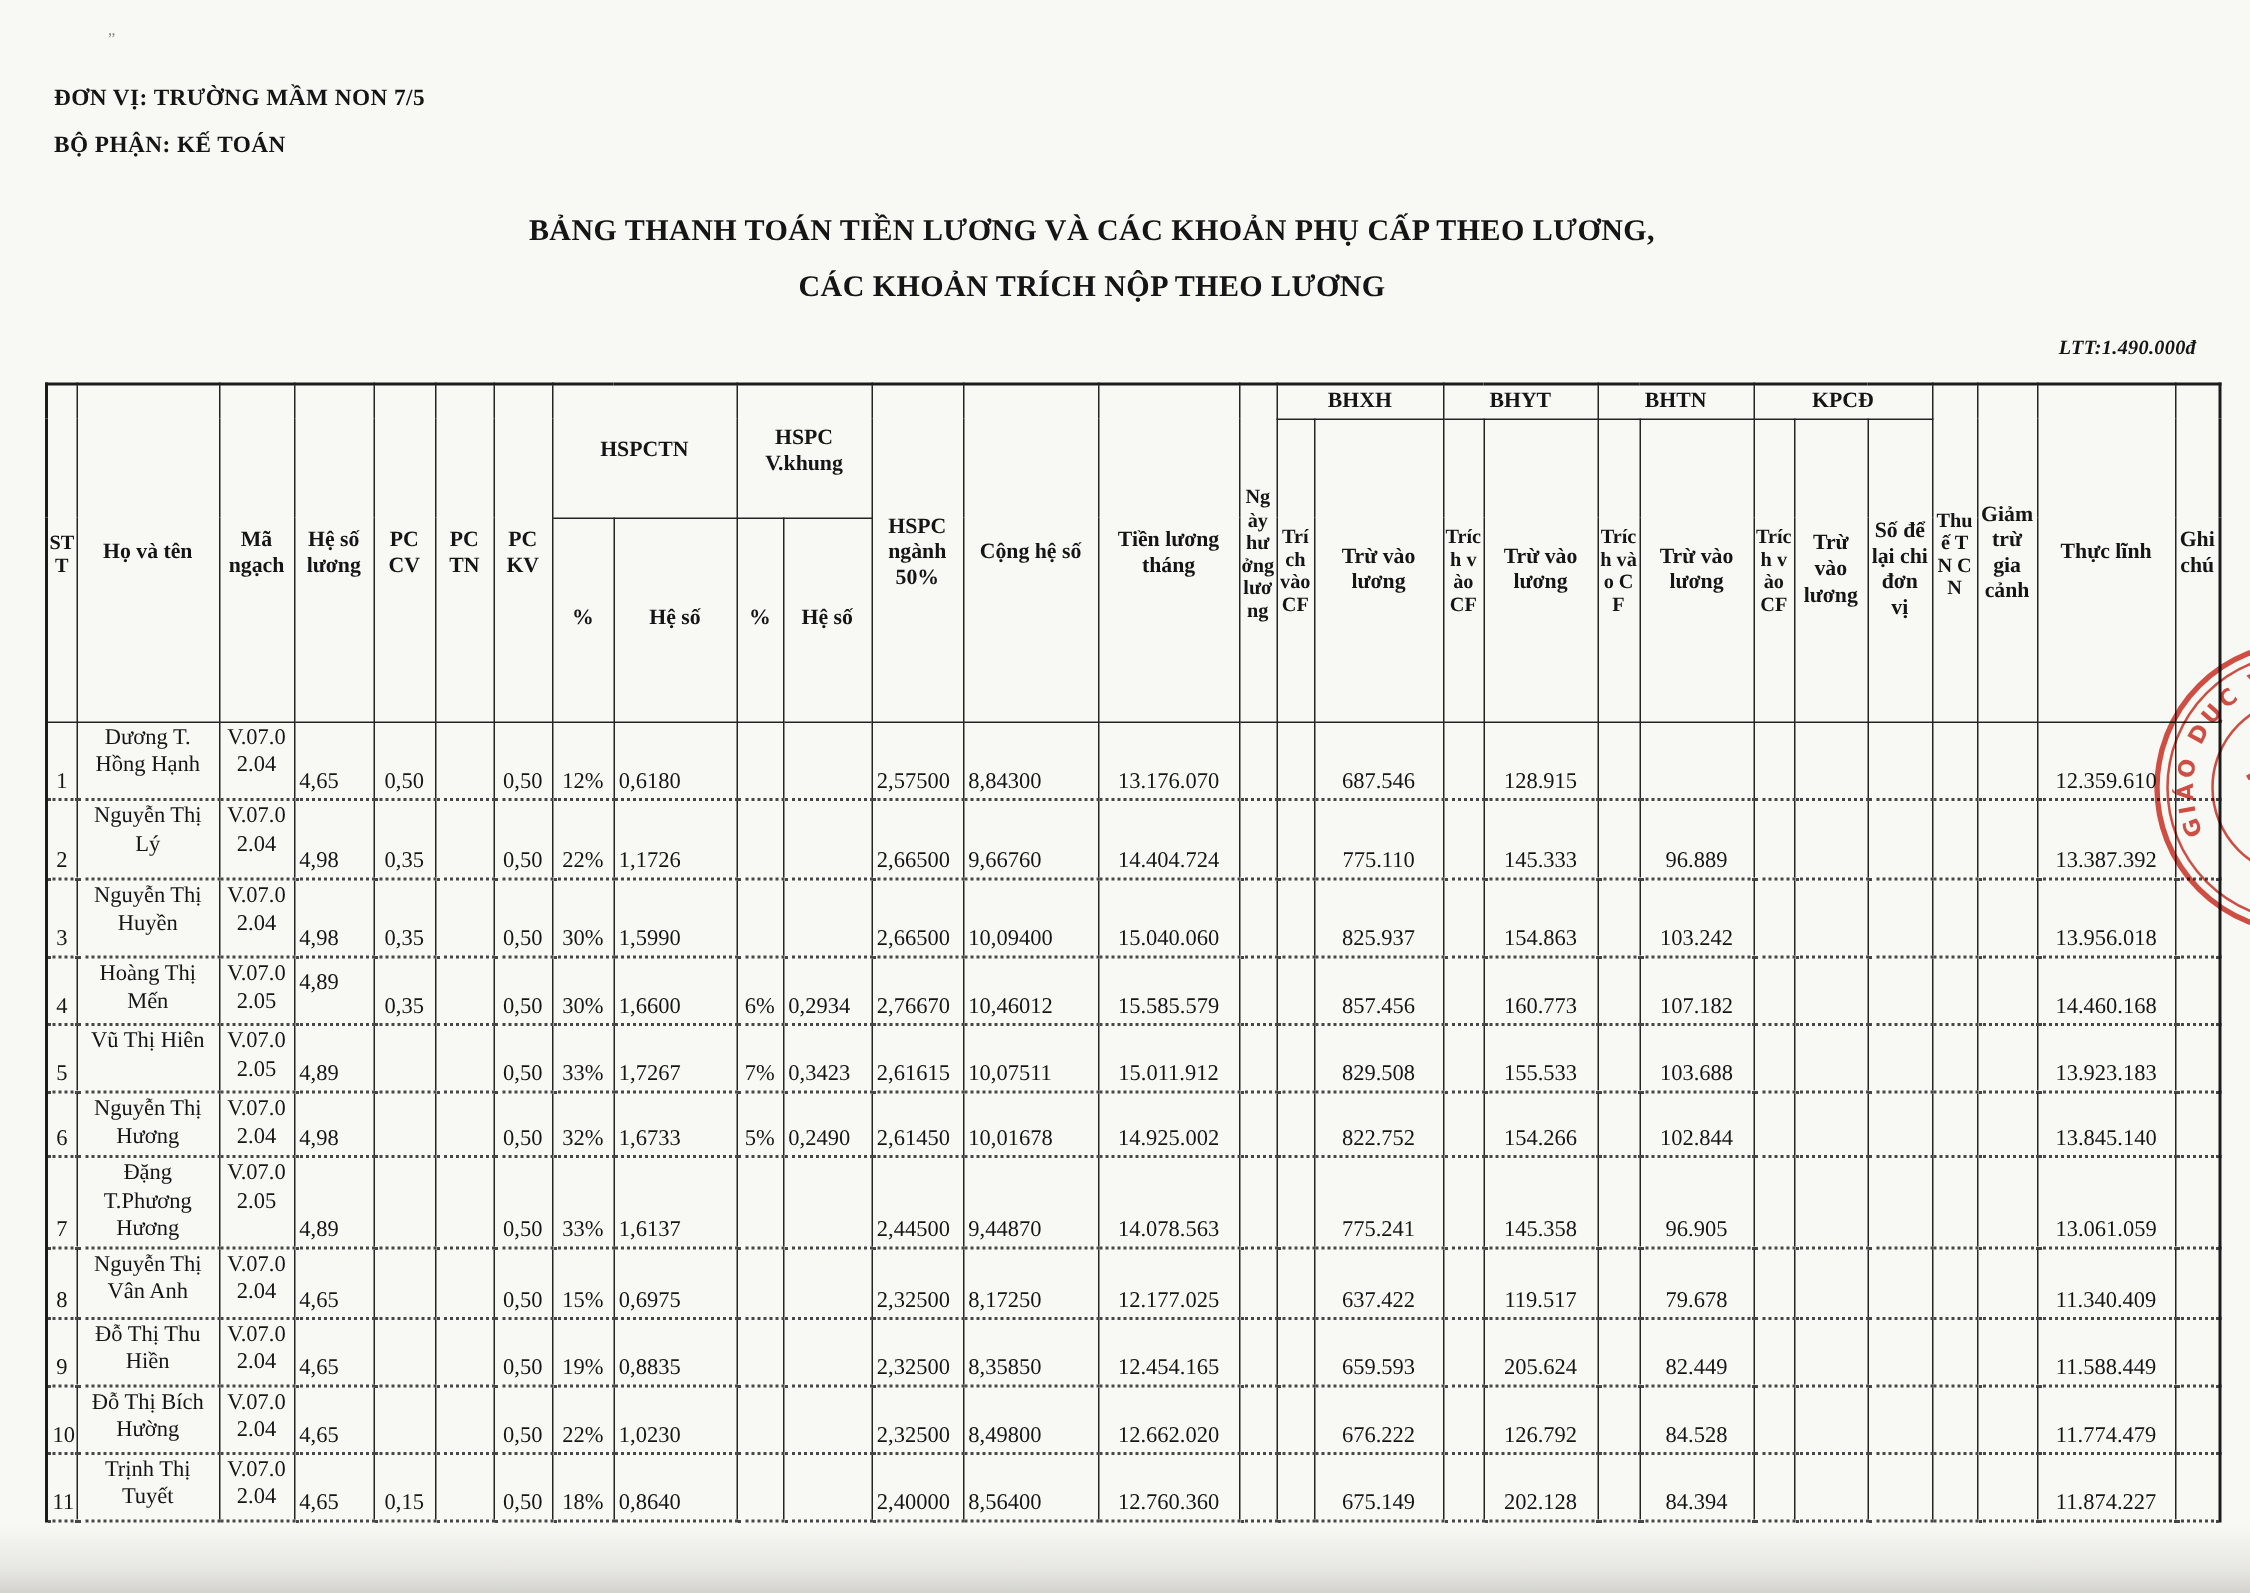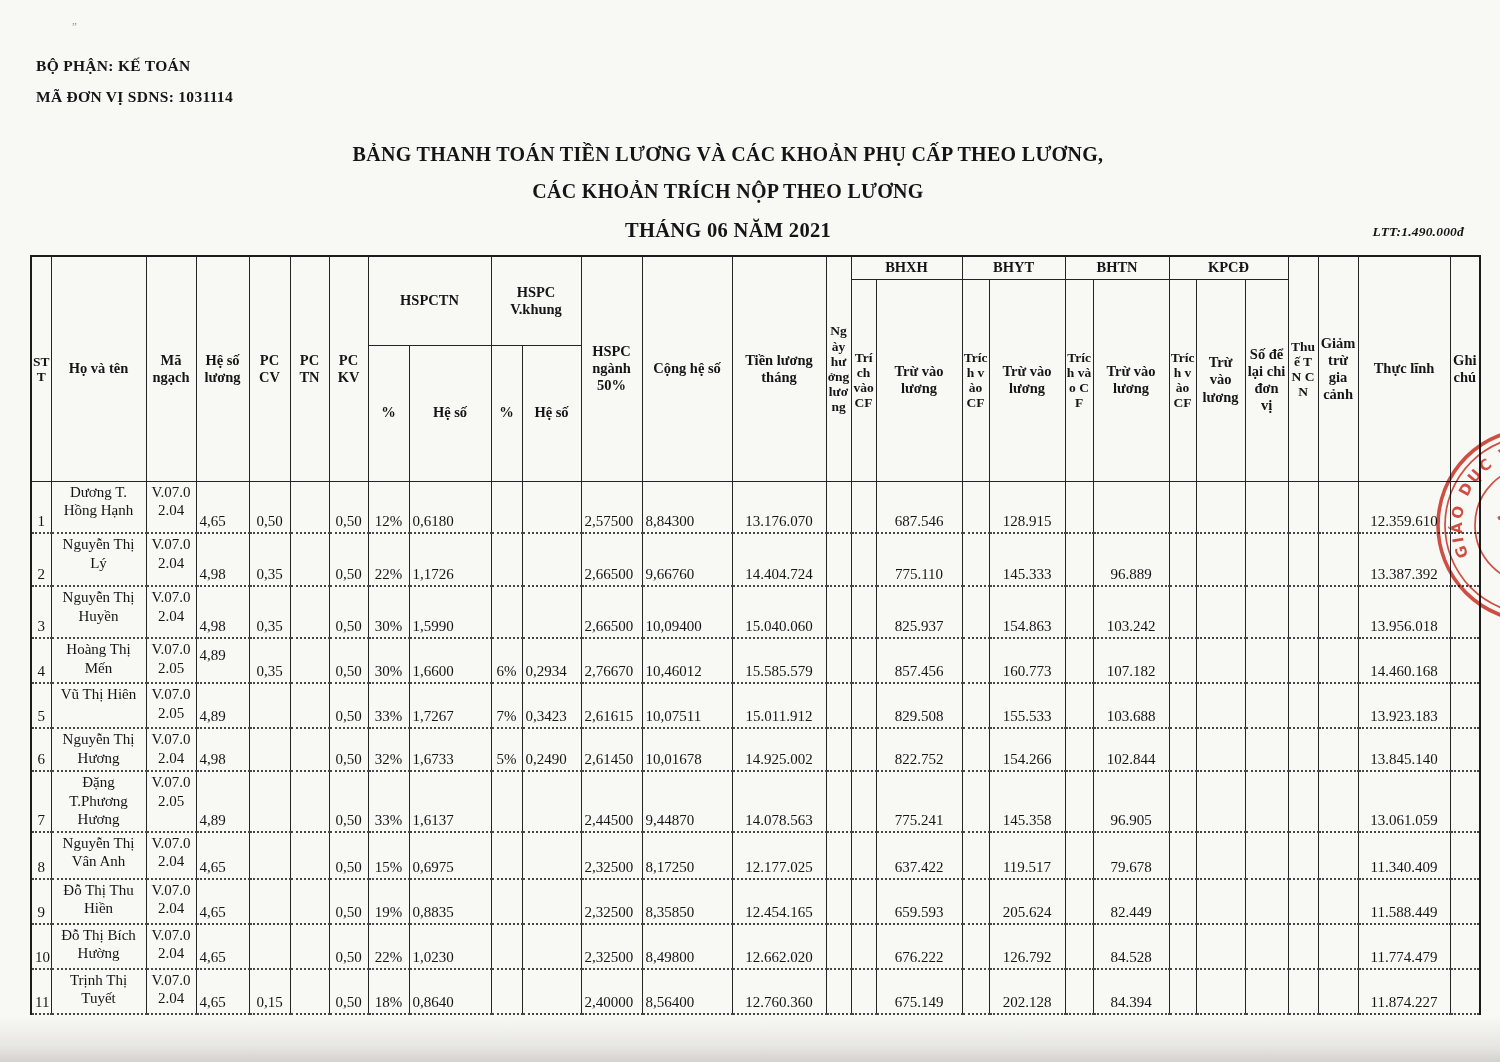--- a/index.html
+++ b/index.html
@@ -45,27 +45,26 @@
   }
 </style>
 </head>
 <body>
 
 <div class="page">
 
   <div class="speck">”</div>
 
   <div class="info-block">
+    <div>ĐƠN VỊ: TRƯỜNG MẦM NON 7/5</div>
     <div>BỘ PHẬN: KẾ TOÁN</div>
-    <div>MÃ ĐƠN VỊ SDNS: 1031114</div>
   </div>
 
   <div class="title title-1">BẢNG THANH TOÁN TIỀN LƯƠNG VÀ CÁC KHOẢN PHỤ CẤP THEO LƯƠNG,</div>
   <div class="title title-2">CÁC KHOẢN TRÍCH NỘP THEO LƯƠNG</div>
-  <div class="title title-3">THÁNG 06 NĂM 2021</div>
   <div class="ltt">LTT:1.490.000đ</div>
 
   <div class="tbl-wrap">
     <table>
       <colgroup>
         <col style="width:20px">
           <col style="width:95px">
           <col style="width:50px">
           <col style="width:53px">
         <col style="width:41px">

